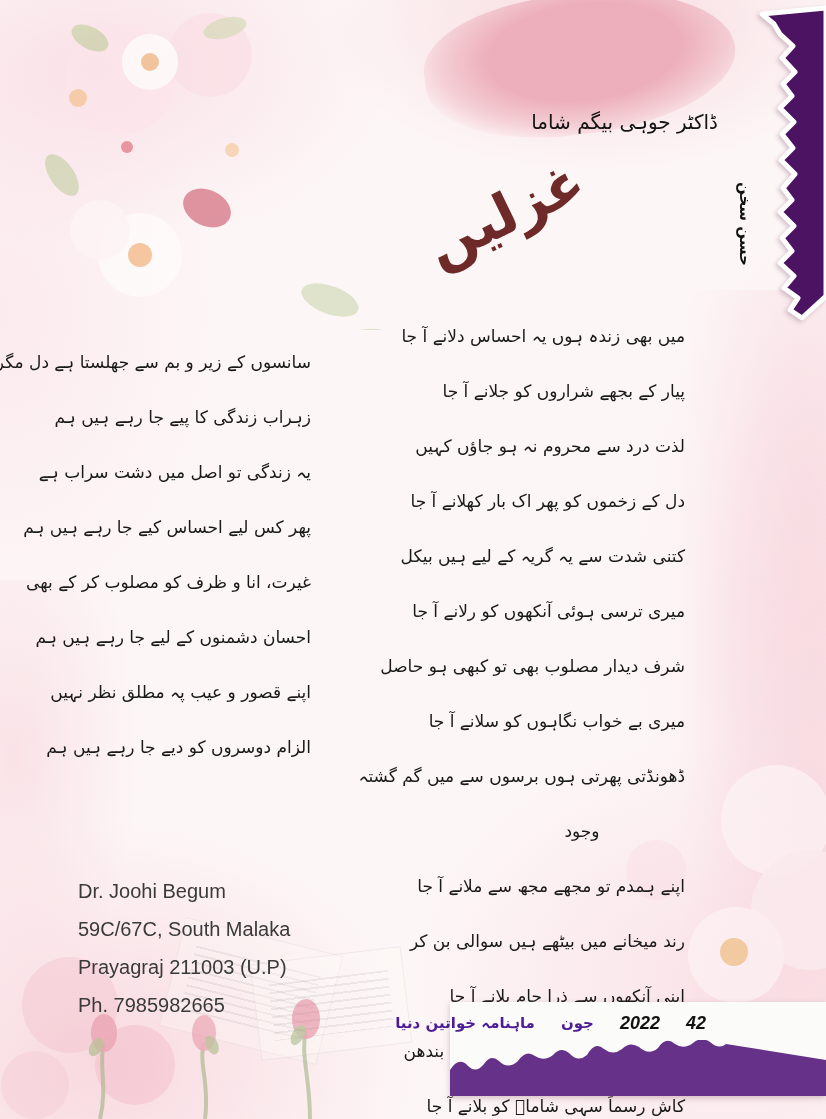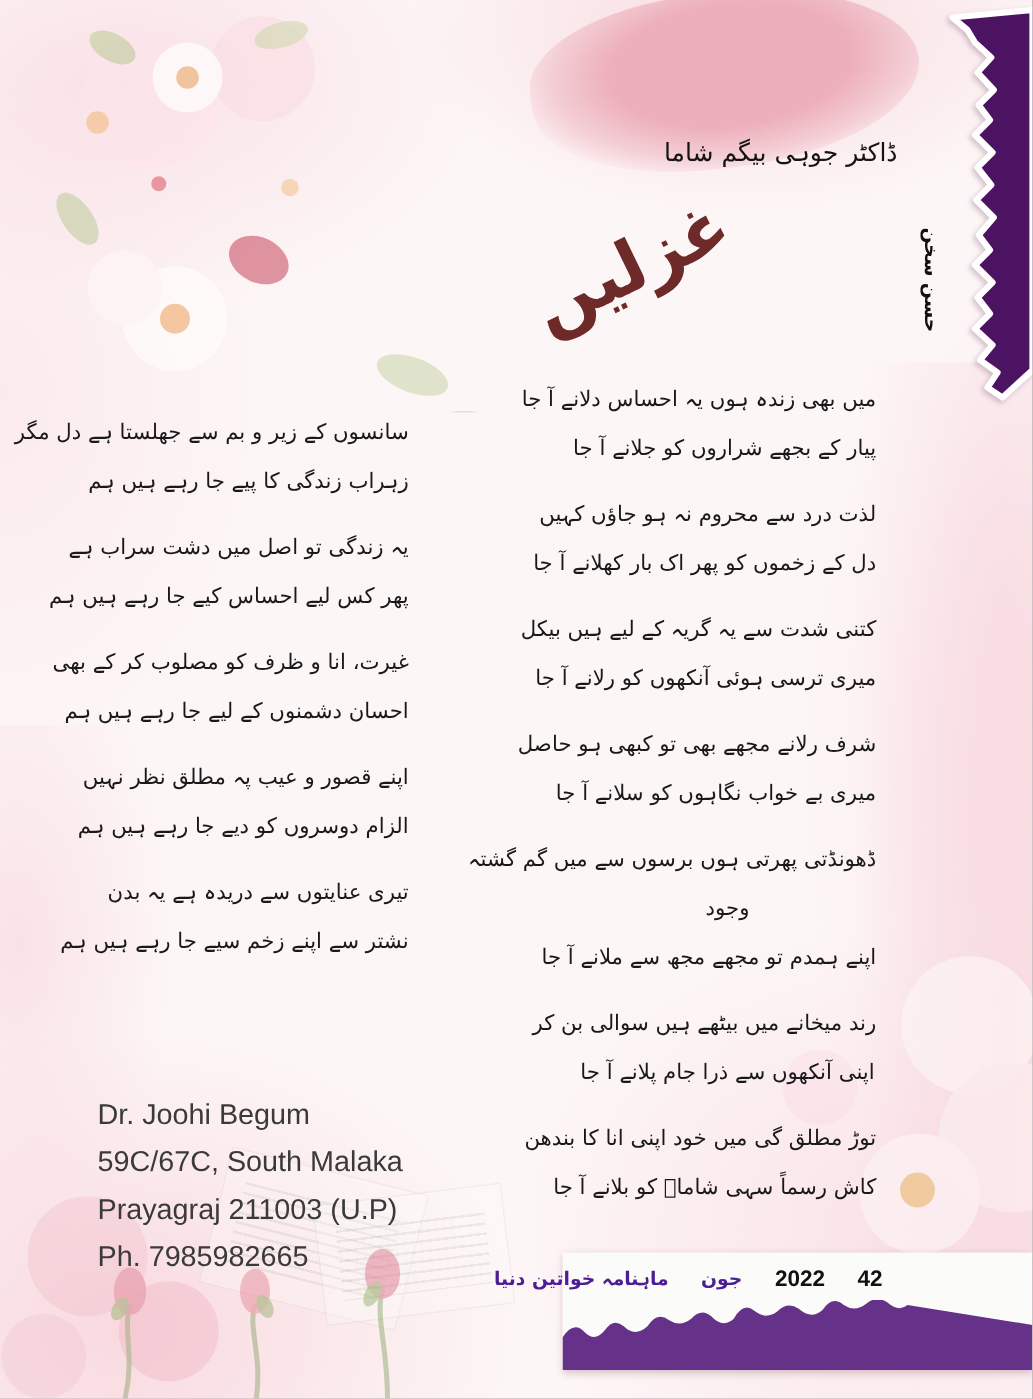--- a/index.html
+++ b/index.html
@@ -36,32 +36,32 @@
     direction:rtl;font-size:56px;font-weight:bold;line-height:1;transform:rotate(-26deg);}
 
   .side-banner-label{position:absolute;top:146px;right:72px;height:120px;
     writing-mode:vertical-rl;direction:rtl;font-size:15px;font-weight:bold;letter-spacing:3px;color:#101010;}
 
   .banner-svg{position:absolute;top:0;right:0;filter:drop-shadow(-2px 2px 2px rgba(120,80,110,.3));}
   .footer{position:absolute;left:450px;top:1002px;width:376px;height:94px;background:#fbfbfa;
     box-shadow:0 2px 6px rgba(140,90,110,.35);}
   .footer-row{position:absolute;top:0;right:0;left:0;height:42px;direction:rtl;display:flex;
     align-items:center;gap:26px;padding-right:120px;box-sizing:border-box;}
-  .footer-num{font-family:"Liberation Sans","DejaVu Sans",sans-serif;font-weight:bold;font-size:18px;color:#111;}
+  .footer-num{font-family:"Liberation Sans","DejaVu Sans",sans-serif;font-weight:bold;font-size:18px;color:#111;font-style:italic;}
   .footer-ur{font-size:15px;font-weight:bold;color:#4c1d95;white-space:nowrap;}
   .footer-wave{position:absolute;left:0;bottom:0;}
 
   .ghazal-col{position:absolute;direction:rtl;text-align:center;font-size:17px;color:#191919;}
   .ghazal-col .couplet{margin:0 0 15px 0;}
-  .ghazal-col .verse{margin:1px;line-height:38px;white-space:nowrap;}
+  .ghazal-col .verse{margin:17px;line-height:38px;white-space:nowrap;}
   .col-left{left:100px;top:326px;width:228px;}
   .col-right{left:462px;top:300px;width:240px;}
 
   .contact{position:absolute;left:78px;top:872px;font-family:"Liberation Sans","DejaVu Sans",sans-serif;
-    font-size:23px;color:#3a3a3a;}
+    font-size:20px;color:#3a3a3a;}
   .contact p{margin:0;line-height:38px;}
 </style>
 </head>
 <body>
 
 <div class="page">
 
   <div class="deco splash-top"></div>
   <div class="deco right-wash"></div>
   <div class="deco left-wash"></div>
@@ -131,40 +131,36 @@
         <p class="verse">پھر کس لیے احساس کیے جا رہے ہیں ہم</p>
       </div>
       <div class="couplet">
         <p class="verse">غیرت، انا و ظرف کو مصلوب کر کے بھی</p>
         <p class="verse">احسان دشمنوں کے لیے جا رہے ہیں ہم</p>
       </div>
       <div class="couplet">
         <p class="verse">اپنے قصور و عیب پہ مطلق نظر نہیں</p>
         <p class="verse">الزام دوسروں کو دیے جا رہے ہیں ہم</p>
       </div>
-      <div class="couplet">
-        <p class="verse">تیری عنایتوں سے دریدہ ہے یہ بدن</p>
-        <p class="verse">نشتر سے اپنے زخم سیے جا رہے ہیں ہم</p>
-      </div>
     </div>
   <div class="ghazal-col col-right">
       <div class="couplet">
         <p class="verse">میں بھی زندہ ہوں یہ احساس دلانے آ جا</p>
         <p class="verse">پیار کے بجھے شراروں کو جلانے آ جا</p>
       </div>
       <div class="couplet">
         <p class="verse">لذت درد سے محروم نہ ہو جاؤں کہیں</p>
         <p class="verse">دل کے زخموں کو پھر اک بار کھلانے آ جا</p>
       </div>
       <div class="couplet">
         <p class="verse">کتنی شدت سے یہ گریہ کے لیے ہیں بیکل</p>
         <p class="verse">میری ترسی ہوئی آنکھوں کو رلانے آ جا</p>
       </div>
       <div class="couplet">
-        <p class="verse">شرف رلانے مجھے بھی تو کبھی ہو حاصل</p>
+        <p class="verse">شرف دیدار مصلوب بھی تو کبھی ہو حاصل</p>
         <p class="verse">میری بے خواب نگاہوں کو سلانے آ جا</p>
       </div>
       <div class="couplet">
         <p class="verse">ڈھونڈتی پھرتی ہوں برسوں سے میں گم گشتہ</p>
         <p class="verse">وجود</p>
         <p class="verse">اپنے ہمدم تو مجھے مجھ سے ملانے آ جا</p>
       </div>
       <div class="couplet">
         <p class="verse">رند میخانے میں بیٹھے ہیں سوالی بن کر</p>
         <p class="verse">اپنی آنکھوں سے ذرا جام پلانے آ جا</p>

